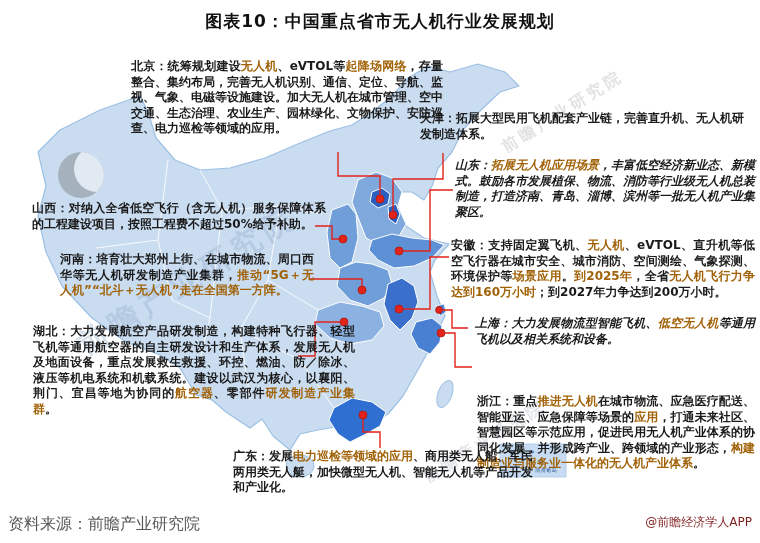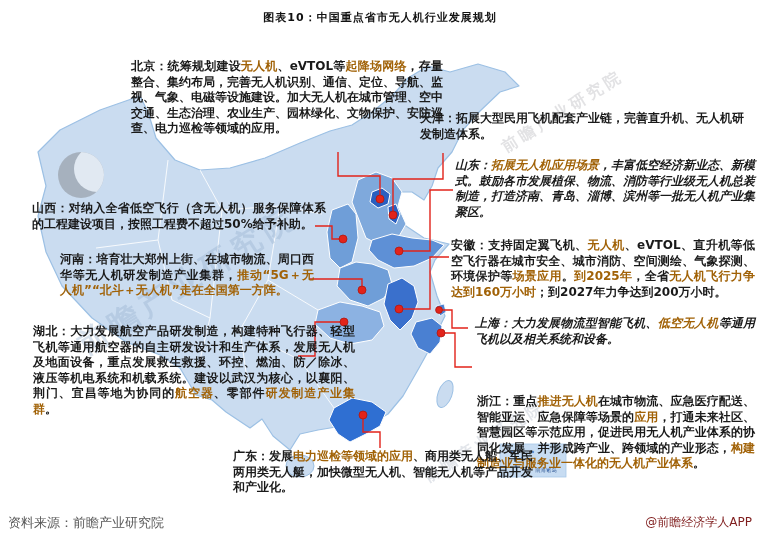--- a/index.html
+++ b/index.html
@@ -3,21 +3,21 @@
 <meta charset="utf-8">
 <style>
   html,body{margin:0;padding:0;}
   body{
     width:760px;height:543px;position:relative;overflow:hidden;
     background:#ffffff;
     font-family:"DejaVu Sans","Liberation Sans",sans-serif;
   }
   .page-title{
     position:absolute;left:0;top:10px;width:760px;text-align:center;
-    font-size:11px;font-weight:bold;color:#111;letter-spacing:1px;
+    font-size:17px;font-weight:bold;color:#111;letter-spacing:1px;
   }
   #map-layer{position:absolute;left:0;top:0;width:760px;height:543px;}
   
   .wm-text{
     position:absolute;color:rgba(150,175,205,0.38);font-weight:bold;
     transform:rotate(-32deg);transform-origin:left top;letter-spacing:6px;
     pointer-events:none;white-space:nowrap;
   }
   .wm-big{left:70px;top:330px;font-size:30px;}
   .wm-tr{left:498px;top:140px;font-size:16px;color:rgba(160,160,165,0.30);letter-spacing:4px;}
@@ -41,21 +41,21 @@
   .region-shandong {left:455px;top:158px;width:300px;font-style:italic;}
   .region-anhui    {left:451px;top:238px;width:304px;}
   .region-shanghai {left:475px;top:316px;width:280px;font-style:italic;}
   .region-zhejiang {left:477px;top:358px;width:278px;margin-top:36px;}
   .region-shanxi   {left:32px; top:201px;width:294px;}
   .region-henan    {left:60px; top:252px;width:254px;}
   .region-hubei    {left:33px; top:324px;width:322px;}
   .region-guangdong{left:233px;top:449px;width:300px;}
   
   .source-note{
-    position:absolute;left:8px;top:514px;font-size:13px;color:#595959;
+    position:absolute;left:8px;top:514px;font-size:16px;color:#595959;
   }
   .credit-note{
     position:absolute;right:8px;top:514px;font-size:12px;color:#7f1d1d;
   }
   .inset-label{
     position:absolute;left:534px;top:466px;font-size:6px;color:#4a6fa5;
     transform:scale(0.9);
   }
 </style>
 </head>

